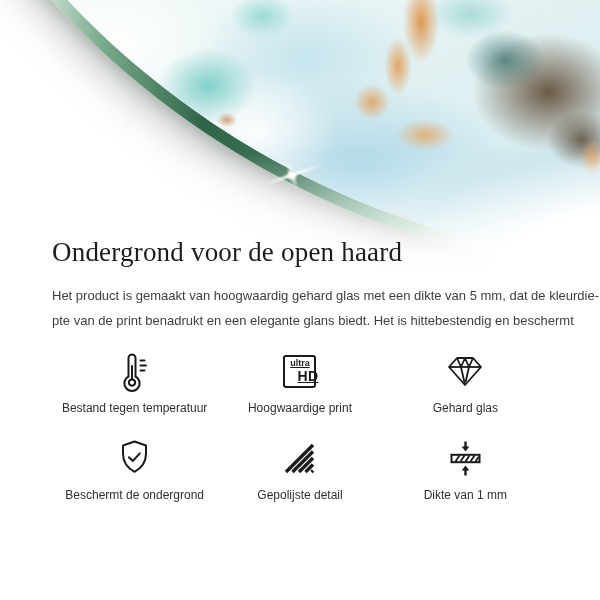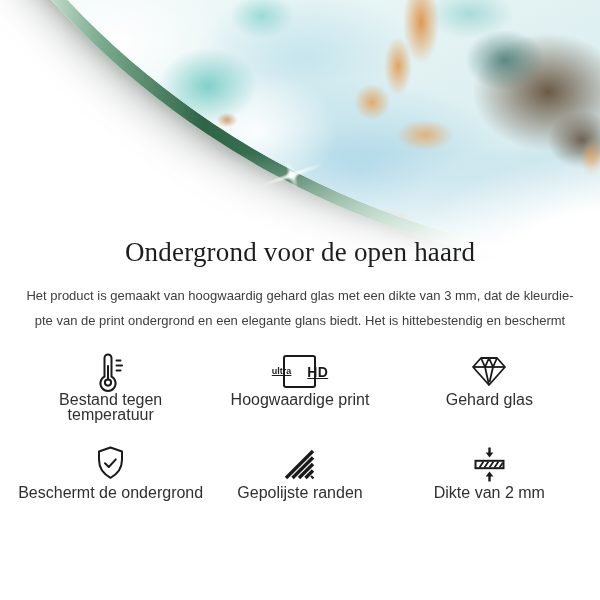--- a/index.html
+++ b/index.html
@@ -60,38 +60,38 @@
   .sparkle::before{
     content:"";position:absolute;left:0;top:12px;width:68px;height:6px;
     background:radial-gradient(closest-side,rgba(255,255,255,.98),rgba(255,255,255,0));
   }
   .sparkle::after{
     content:"";position:absolute;left:30px;top:0;width:8px;height:30px;
     background:radial-gradient(closest-side,rgba(255,255,255,.95),rgba(255,255,255,0));
   }
 
   
-  .content{position:relative;z-index:2;padding:236px 16px 0;text-align:center;}
+  .content{position:relative;z-index:2;padding:236px 52px 0;}
   h1{
     margin:0 0 15px;font-family:"Liberation Serif",serif;font-weight:400;
     font-size:27px;line-height:32px;color:var(--heading,#1d1d1d);letter-spacing:.2px;
   }
   h1 span{display:block;}
   .desc{margin:0;font-size:13px;line-height:25px;color:var(--body-text,#3e3e3e);}
   .desc span{display:block;white-space:nowrap;}
 
   
   .features{margin-top:17px;display:grid;grid-template-columns:repeat(3,1fr);row-gap:21px;}
   .feature{display:flex;flex-direction:column;align-items:center;}
   .icon-box{height:42px;display:flex;align-items:center;justify-content:center;color:var(--ink,#1a1a1a);}
   .icon-box svg{display:block;}
-  .feature-label{font-size:16px;line-height:15px;color:var(--label-text,#303030);}
+  .feature-label{margin-top:9px;font-size:12px;line-height:15px;color:var(--label-text,#303030);}
   .uhd{
     width:33px;height:33px;border:2.4px solid var(--ink,#1a1a1a);border-radius:3px;
-    display:flex;flex-direction:row;align-items:center;justify-content:center;
+    display:flex;flex-direction:column;align-items:center;justify-content:center;
     line-height:1;color:var(--ink,#1a1a1a);box-sizing:border-box;text-decoration:underline;
   }
   .uhd .u{font-size:9px;font-weight:600;}
   .uhd .h{font-size:14px;font-weight:700;margin-top:1px;letter-spacing:.3px;margin-left:16px;}
 </style>
 </head>
 <body>
 
 <div class="hero">
   <div class="glass-edge"></div>
@@ -102,22 +102,22 @@
   <div class="sparkle"></div>
 </div>
 
 <div class="content">
 
   <h1>
     <span>Ondergrond voor de open haard</span>
   </h1>
 
   <p class="desc">
-    <span>Het product is gemaakt van hoogwaardig gehard glas met een dikte van 3 mm, dat de kleurdie-</span>
-    <span>pte van de print ondergrond en een elegante glans biedt. Het is hittebestendig en beschermt</span>
+    <span>Het product is gemaakt van hoogwaardig gehard glas met een dikte van 5 mm, dat de kleurdie-</span>
+    <span>pte van de print benadrukt en een elegante glans biedt. Het is hittebestendig en beschermt</span>
   </p>
 
   <div class="features">
 
     <div class="feature">
       <div class="icon-box">
         <svg width="27" height="41" viewBox="0 0 27 41" fill="none" stroke="currentColor" stroke-width="2" stroke-linecap="round">
           <path d="M14.5 25.6V7a3.5 3.5 0 0 0-7 0v18.6a7.6 7.6 0 1 0 7 0Z"></path>
           <path d="M11 15v13"></path>
           <circle cx="11" cy="31.6" r="3.1"></circle>
@@ -162,31 +162,31 @@
     <div class="feature">
       <div class="icon-box">
         <svg width="36" height="37" viewBox="0 0 36 37" fill="none" stroke="currentColor" stroke-width="3.4">
           <path d="M4 32 31 5"></path>
           <path d="M10.5 32 31 11.5"></path>
           <path d="M17 32 31 18"></path>
           <path d="M23.5 32 31 24.5"></path>
           <path d="M29.5 32l1.5-1.5"></path>
         </svg>
       </div>
-      <div class="feature-label">Gepolijste randen</div>
+      <div class="feature-label">Gepolijste detail</div>
     </div>
 
     <div class="feature">
       <div class="icon-box">
         <svg width="37" height="37" viewBox="0 0 37 37" fill="none" stroke="currentColor" stroke-width="2">
           <rect x="4.5" y="14.8" width="28" height="7.4"></rect>
           <path d="M8.5 21.5l4-6M13.5 21.5l4-6M18.5 21.5l4-6M23.5 21.5l4-6M28.5 21.5l3.2-4.8" stroke-width="1.8"></path>
           <path d="M18.5 1.5v5.5" stroke-width="2.4"></path>
           <path d="M14.7 6.5h7.6l-3.8 5Z" fill="currentColor" stroke="none"></path>
           <path d="M18.5 35.5V30" stroke-width="2.4"></path>
           <path d="M14.7 30.5h7.6l-3.8-5Z" fill="currentColor" stroke="none"></path>
         </svg>
       </div>
-      <div class="feature-label">Dikte van 2 mm</div>
+      <div class="feature-label">Dikte van 1 mm</div>
     </div>
 
   </div>
 </div>
 
 </body></html>

